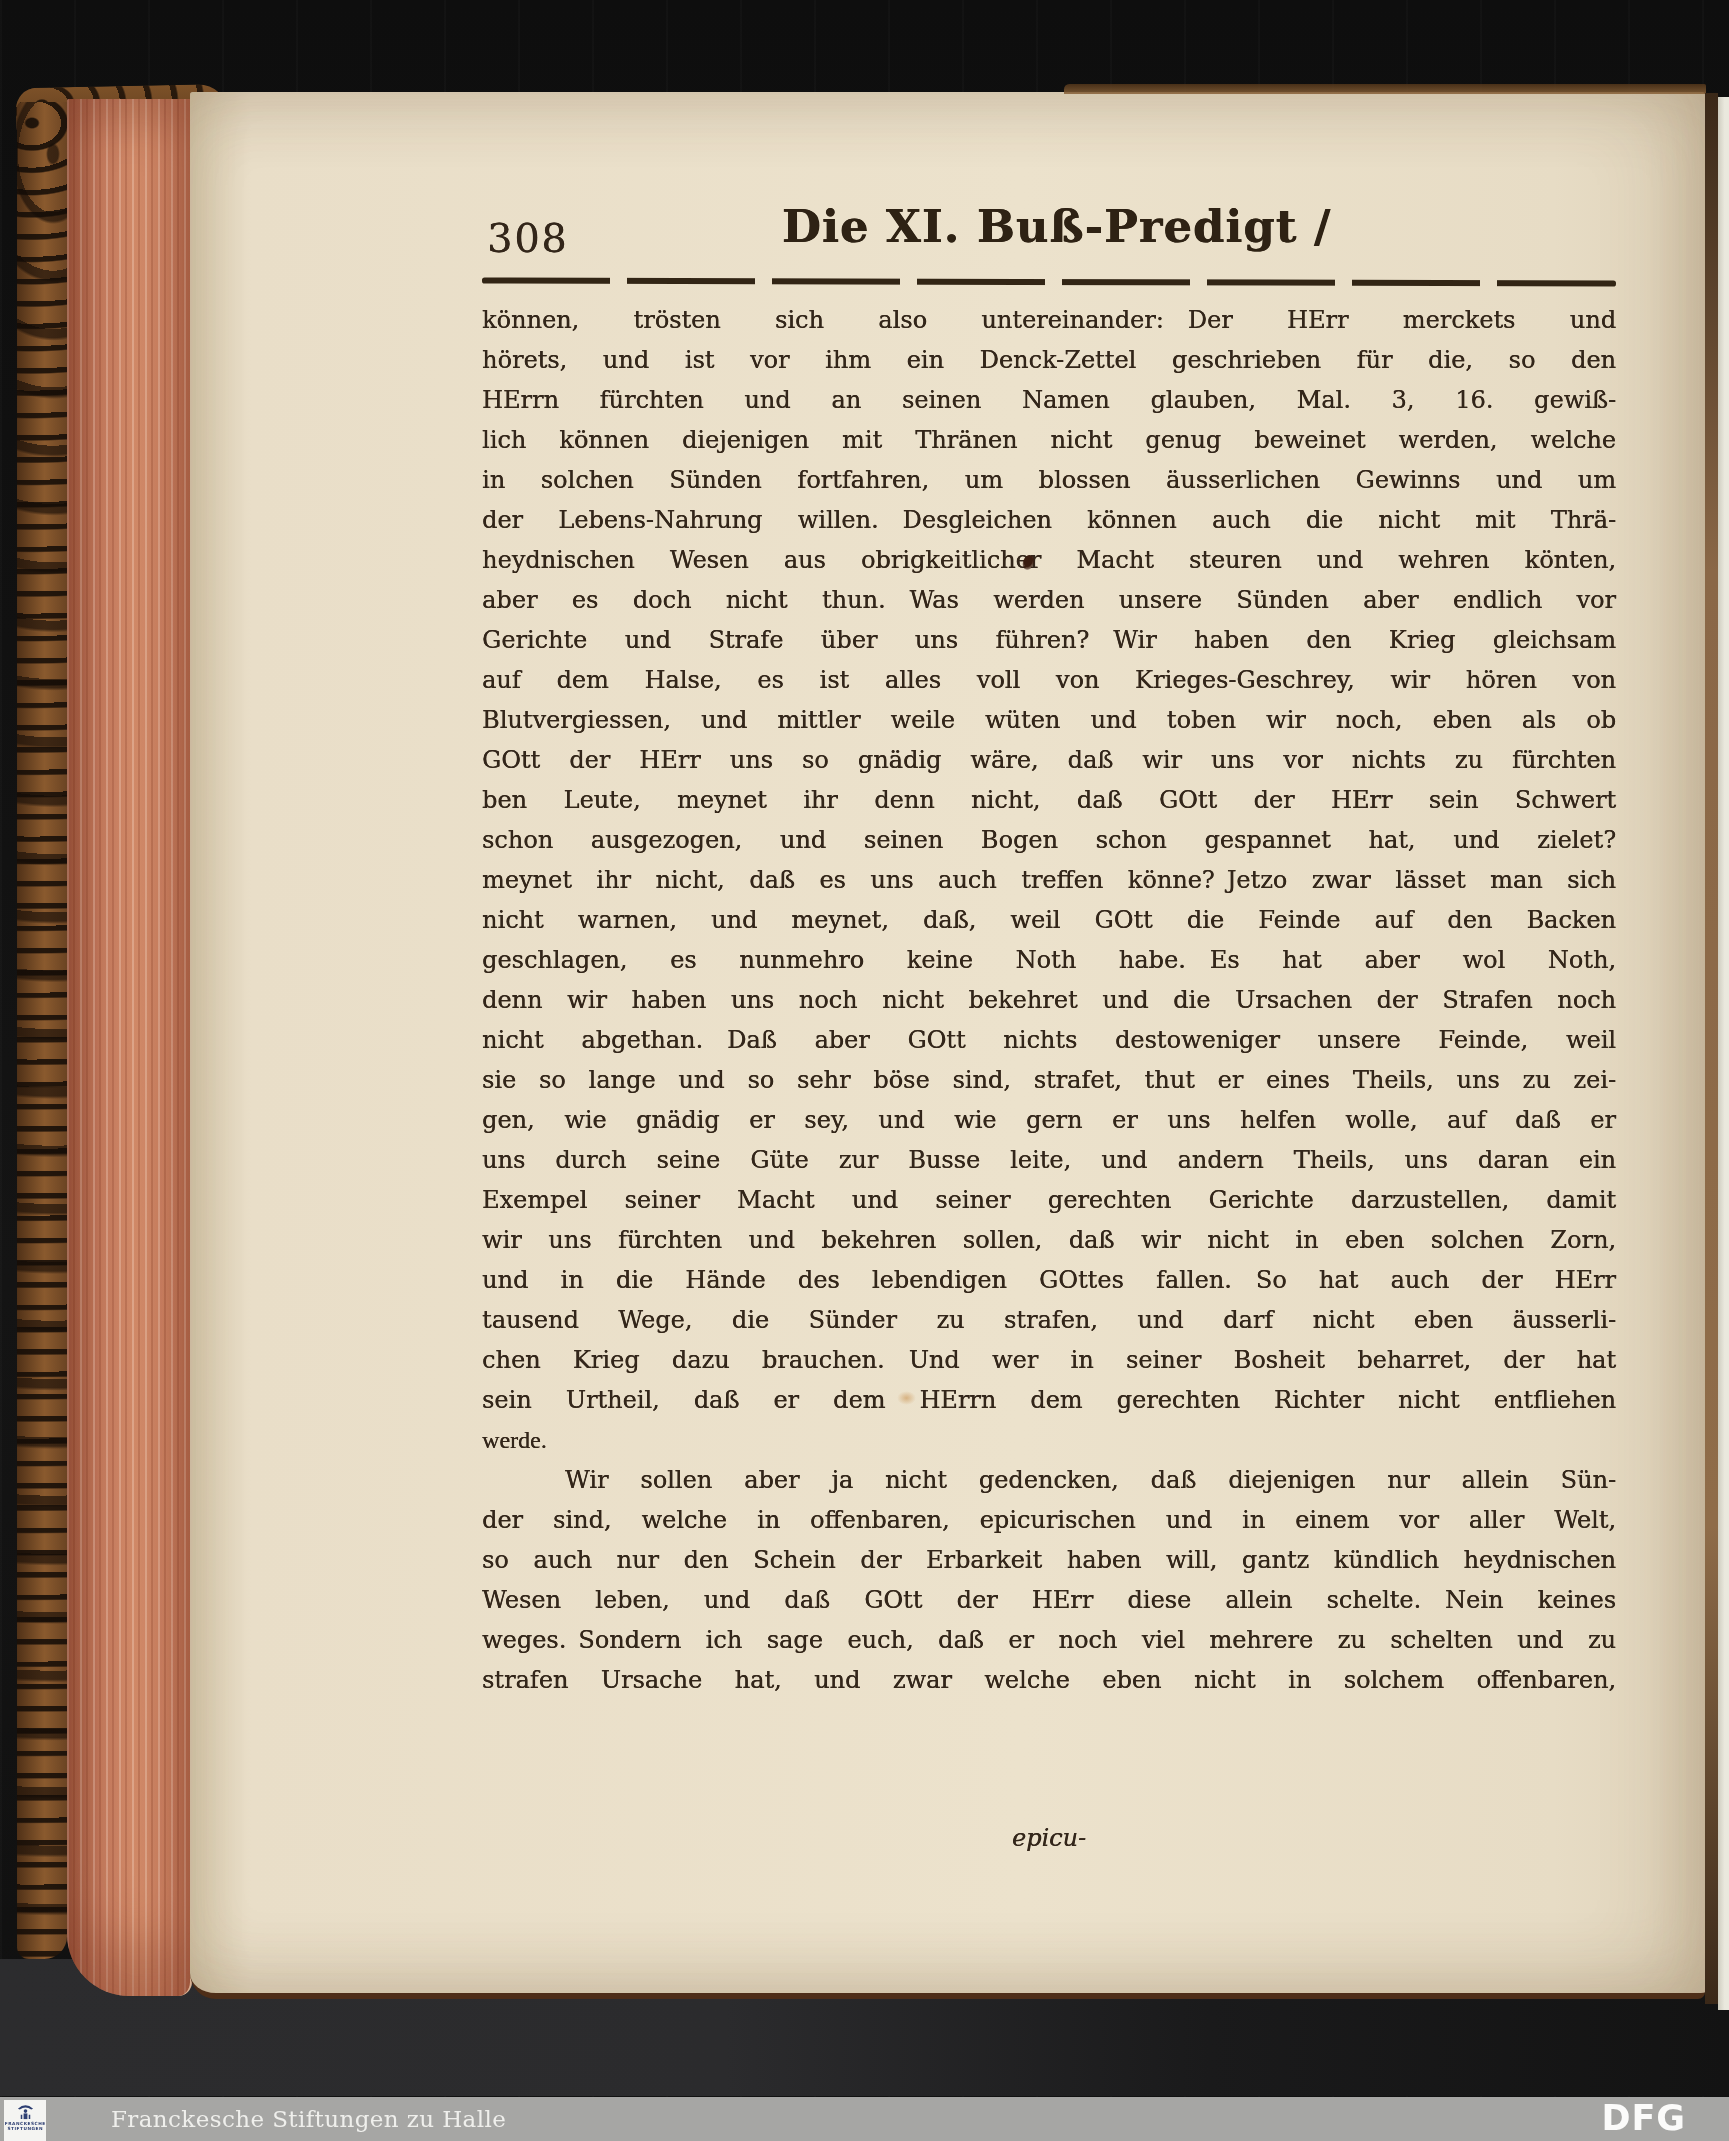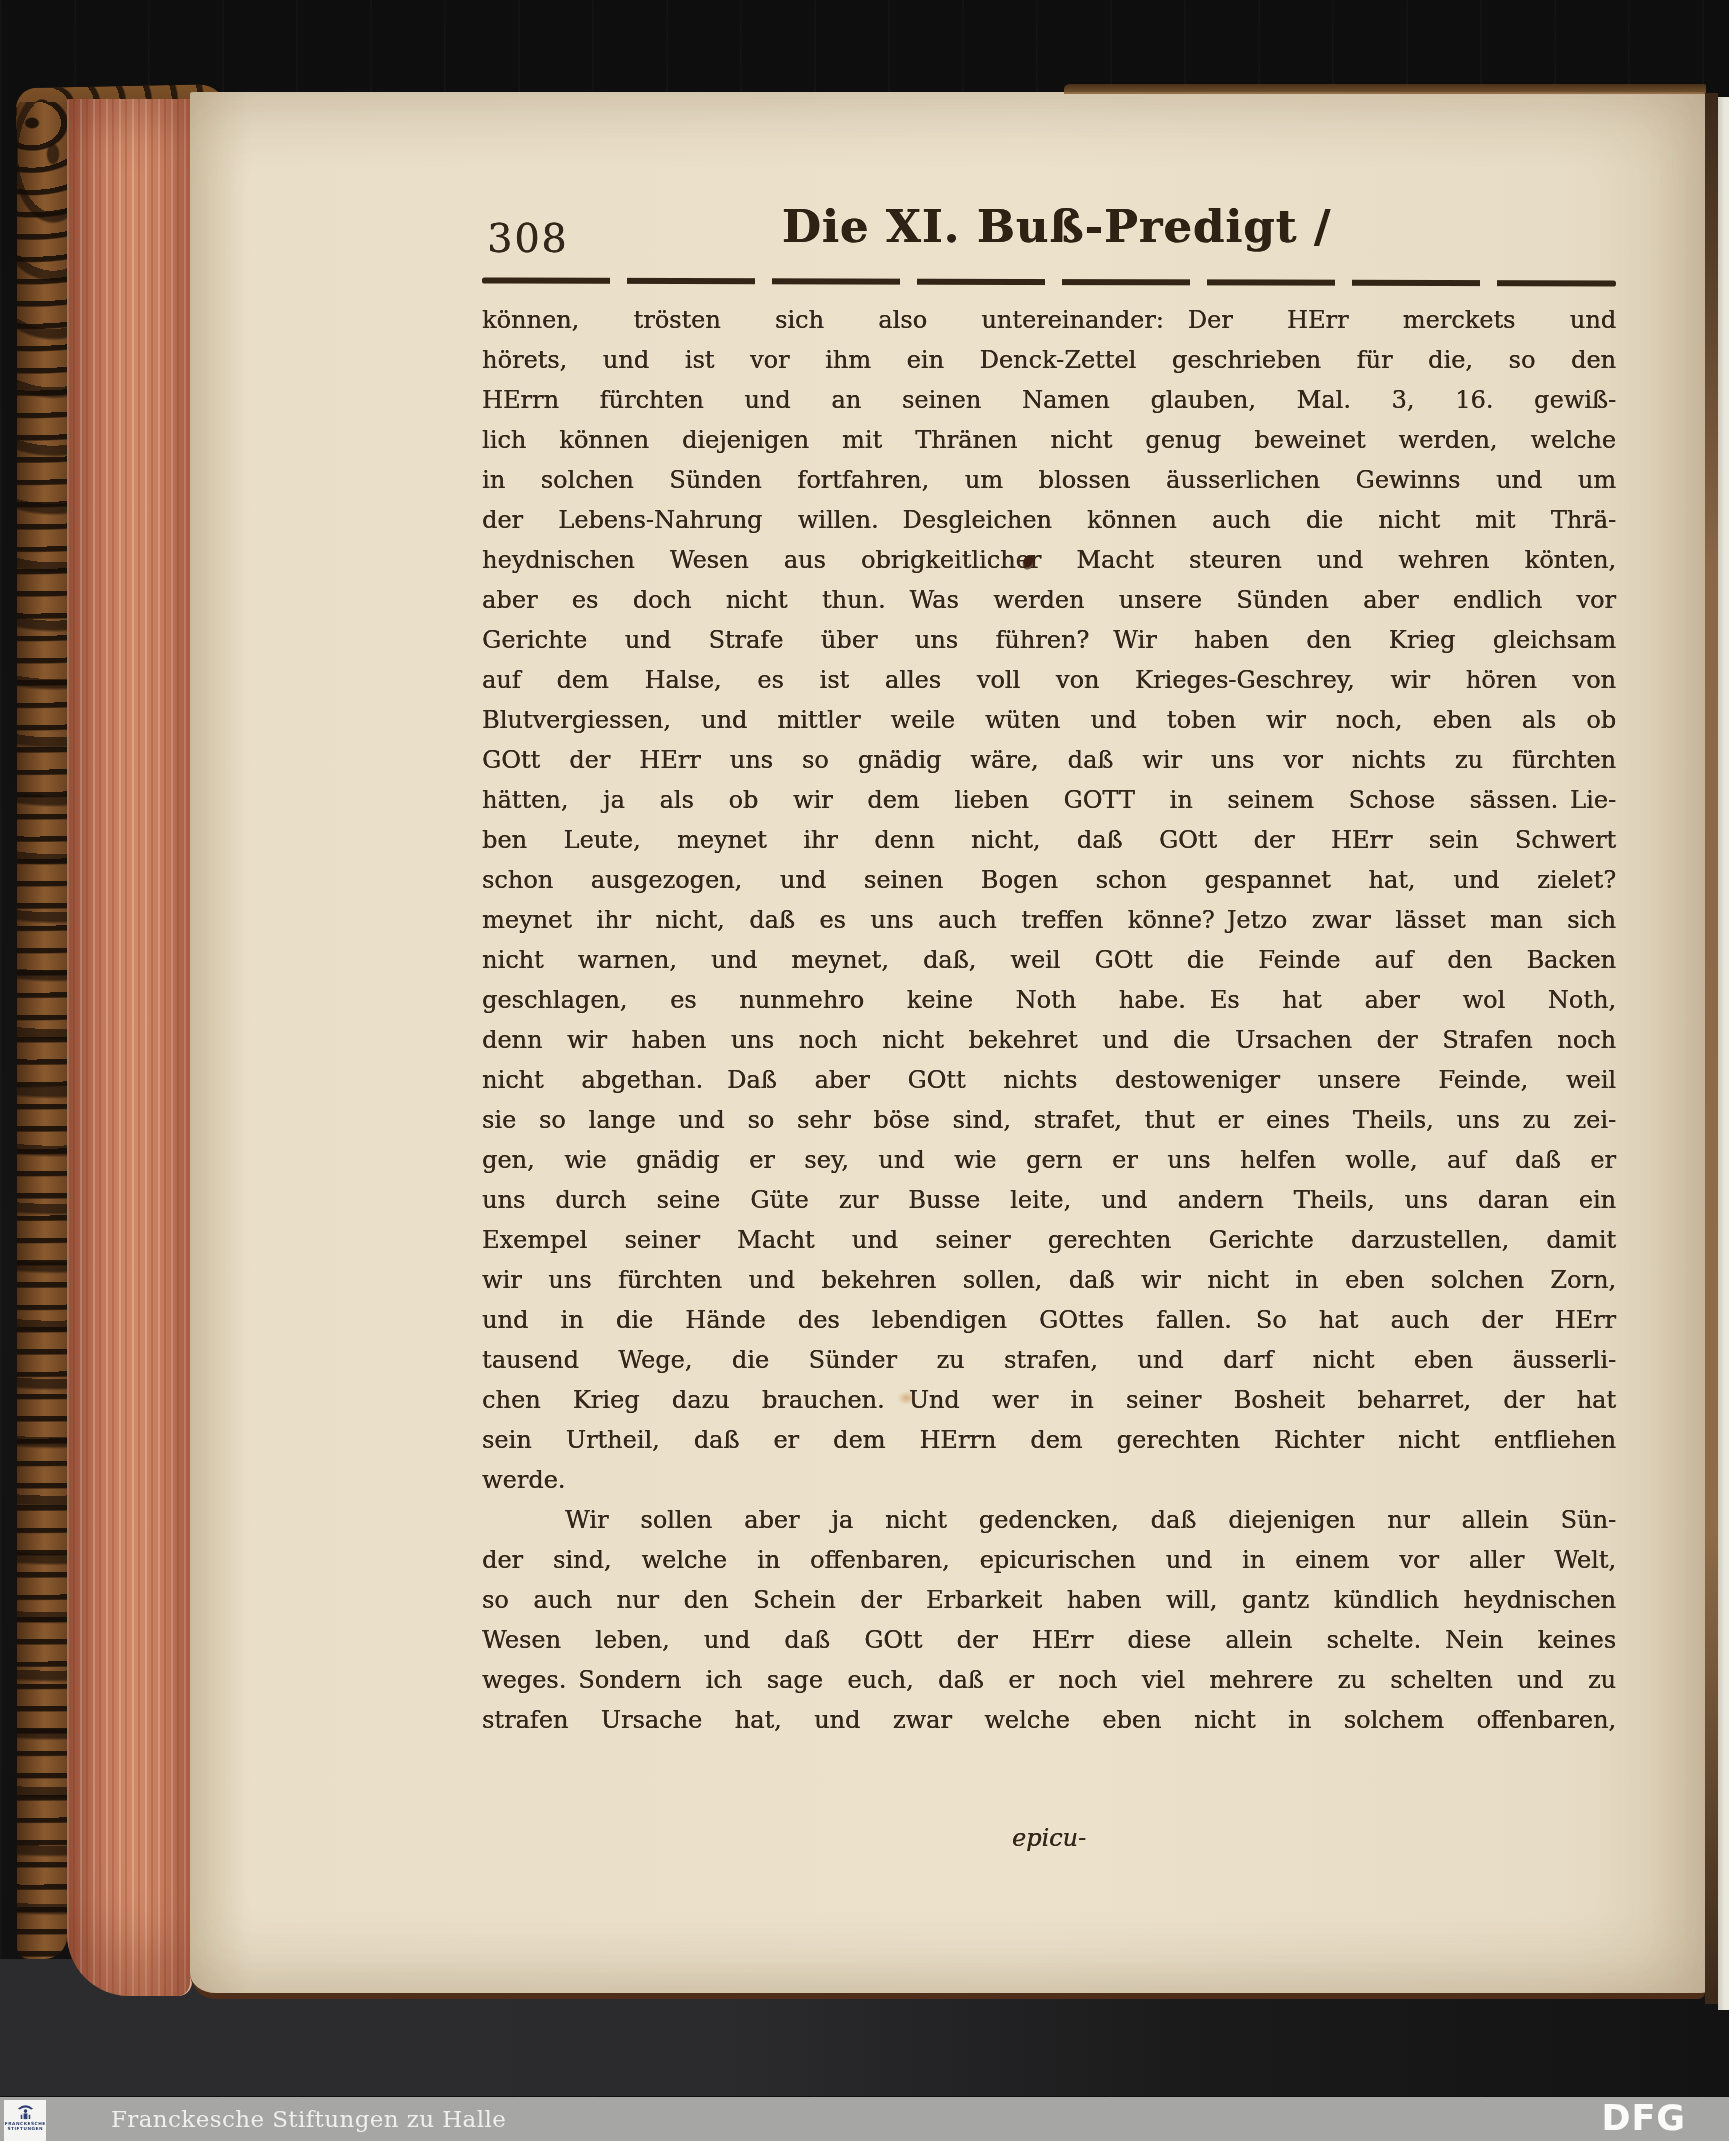--- a/index.html
+++ b/index.html
@@ -67,21 +67,21 @@
     text-align:center;font-size:45px;font-weight:bold;color:#2e2214;
     letter-spacing:0.9px;text-shadow:0.4px 0 0 currentColor;}
   .header-rule{position:absolute;left:292px;top:187px;width:1134px;height:6px;
     background:repeating-linear-gradient(90deg,#322515 0 128px, rgba(50,37,21,0) 128px 145px);
     border-radius:2.6px;transform:rotate(0.15deg);}
   
   .body-text{position:absolute;left:292px;top:208px;width:1134px;color:#33261a;}
   .tline{font-size:24px;line-height:40px;height:40px;white-space:nowrap;
     text-align:justify;text-align-last:justify;text-shadow:0.3px 0 0 currentColor;
     white-space:normal;}
-  .tline.last{text-align-last:left;}
+  .tline.last{text-align-last:left;font-family:Liberation Serif, serif;}
   .tline.indent{text-indent:83px;}
   .catchword{position:absolute;left:292px;top:1726px;width:1134px;
     text-align:center;font-size:24px;line-height:40px;color:#33261a;
     text-shadow:0.3px 0 0 currentColor;font-style:italic;}
   
   .ink-blemish{position:absolute;left:833px;top:463px;width:11.2px;height:14.7px;
     background:radial-gradient(ellipse at 45% 40%, #3a1d10 0 45%, rgba(58,29,16,0.5) 70%, rgba(58,29,16,0) 100%);
     border-radius:50%;transform:rotate(18deg);}
   .stain{position:absolute;left:707px;top:1299px;width:19px;height:14px;border-radius:50%;
     background:radial-gradient(ellipse, rgba(190,120,40,0.45), rgba(190,120,40,0) 70%);}
@@ -119,21 +119,20 @@
         <div class="tline">HErrn fürchten und an seinen Namen glauben, Mal. 3, 16. gewiß-</div>
         <div class="tline">lich können diejenigen mit Thränen nicht genug beweinet werden, welche</div>
         <div class="tline">in solchen Sünden fortfahren, um blossen äusserlichen Gewinns und um</div>
         <div class="tline">der Lebens-Nahrung willen.  Desgleichen können auch die nicht mit Thrä-</div>
         <div class="tline">heydnischen Wesen aus obrigkeitlicher Macht steuren und wehren könten,</div>
         <div class="tline">aber es doch nicht thun.  Was werden unsere Sünden aber endlich vor</div>
         <div class="tline">Gerichte und Strafe über uns führen?  Wir haben den Krieg gleichsam</div>
         <div class="tline">auf dem Halse, es ist alles voll von Krieges-Geschrey, wir hören von</div>
         <div class="tline">Blutvergiessen, und mittler weile wüten und toben wir noch, eben als ob</div>
         <div class="tline">GOtt der HErr uns so gnädig wäre, daß wir uns vor nichts zu fürchten</div>
-        <div class="tline">hätten, ja als ob wir dem lieben GOTT in seinem Schose sässen. Lie-</div>
         <div class="tline">ben Leute, meynet ihr denn nicht, daß GOtt der HErr sein Schwert</div>
         <div class="tline">schon ausgezogen, und seinen Bogen schon gespannet hat, und zielet?</div>
         <div class="tline">meynet ihr nicht, daß es uns auch treffen könne? Jetzo zwar lässet man sich</div>
         <div class="tline">nicht warnen, und meynet, daß, weil GOtt die Feinde auf den Backen</div>
         <div class="tline">geschlagen, es nunmehro keine Noth habe.  Es hat aber wol Noth,</div>
         <div class="tline">denn wir haben uns noch nicht bekehret und die Ursachen der Strafen noch</div>
         <div class="tline">nicht abgethan.  Daß aber GOtt nichts destoweniger unsere Feinde, weil</div>
         <div class="tline">sie so lange und so sehr böse sind, strafet, thut er eines Theils, uns zu zei-</div>
         <div class="tline">gen, wie gnädig er sey, und wie gern er uns helfen wolle, auf daß er</div>
         <div class="tline">uns durch seine Güte zur Busse leite, und andern Theils, uns daran ein</div>

